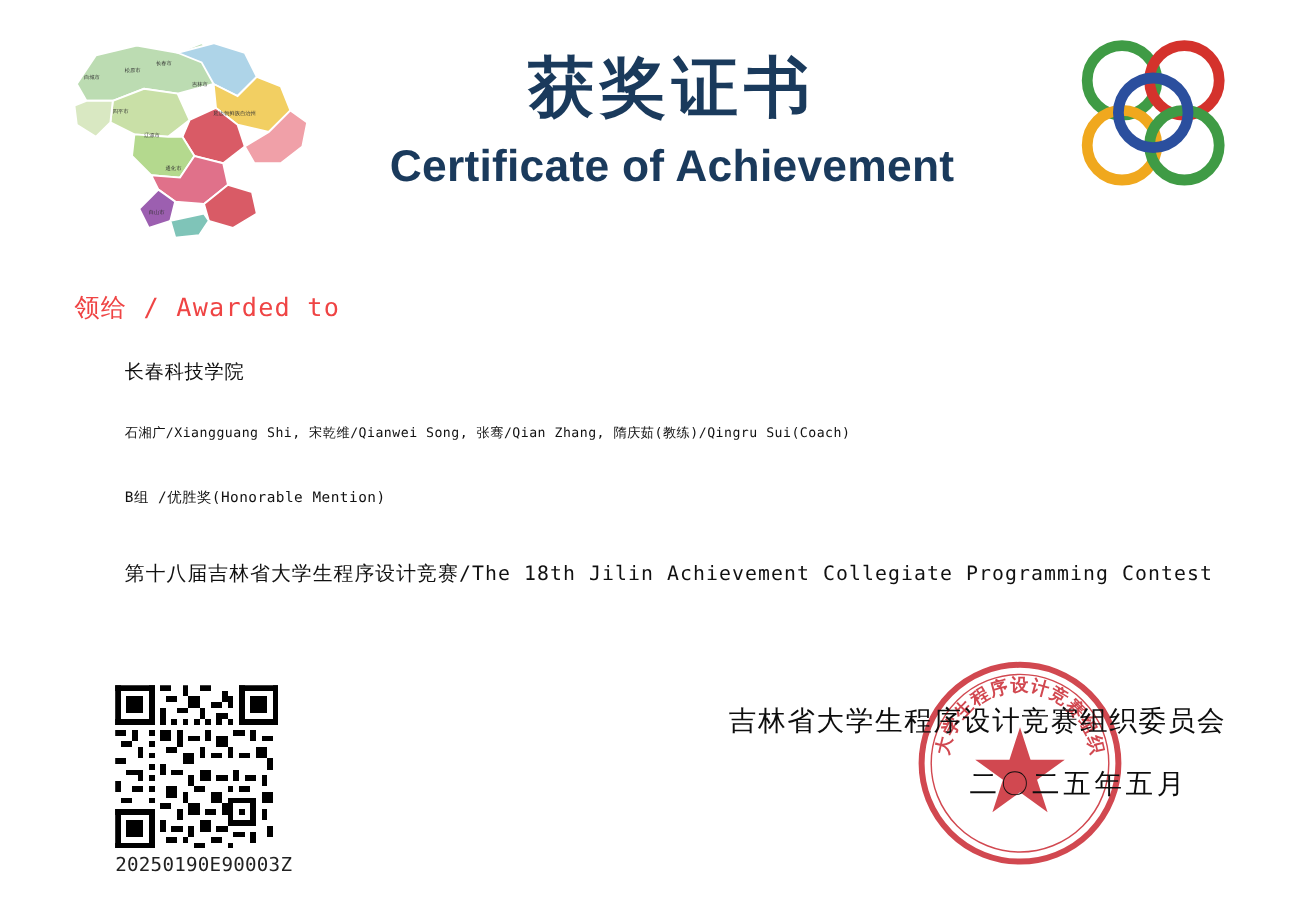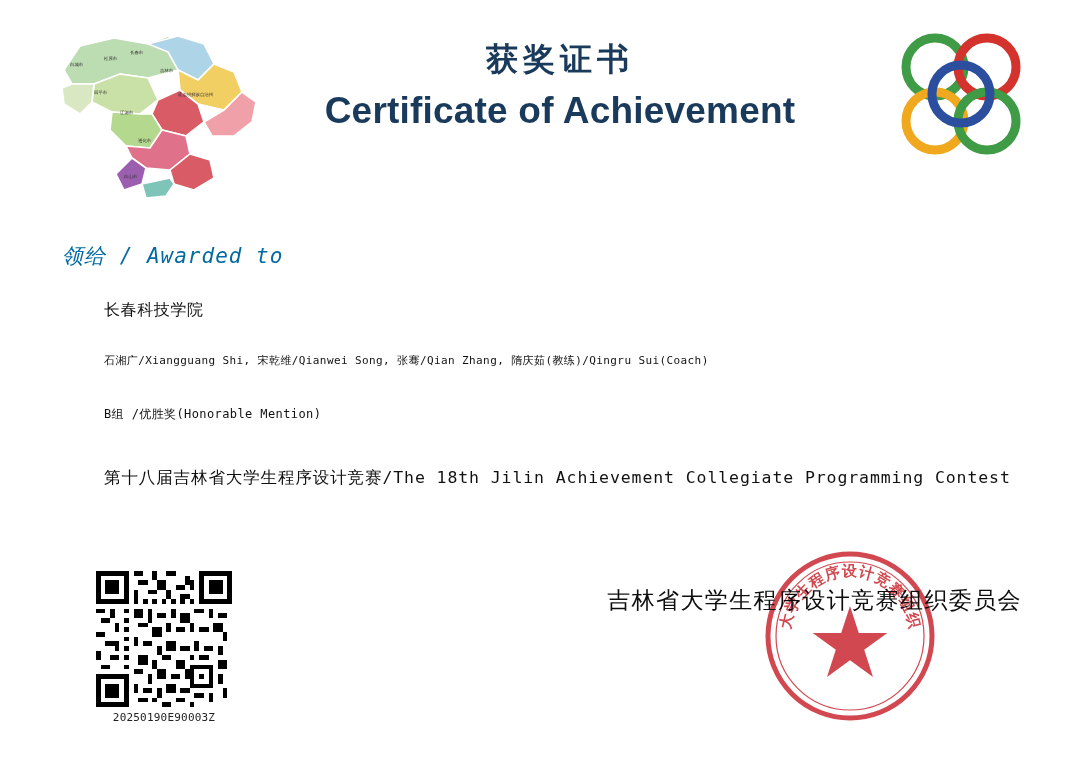--- a/index.html
+++ b/index.html
@@ -41,21 +41,21 @@
 
   .title-block {
     position: absolute;
     left: 300px;
     top: 40px;
     width: 520px;
     text-align: center;
   }
   .title-cn {
     font-family: "DejaVu Sans", "Liberation Sans", sans-serif;
-    font-size: 32px;
+    font-size: 55px;
     font-weight: bold;
     color: #1a3a5c;
     letter-spacing: 5px;
     line-height: 1.2;
   }
   .title-en {
     margin-top: 12px;
     font-family: "Liberation Sans", sans-serif;
     font-size: 37px;
     font-weight: bold;
@@ -78,23 +78,22 @@
     top: 215px;
     width: 1080px;
   }
 
   .awarded-to {
     position: absolute;
     left: 62px;
     top: 27px;
     font-family: "DejaVu Sans Mono", monospace;
     font-size: 21px;
-    color: #0369a1;
+    color: #ef4444;
     letter-spacing: 1px;
-    font-style: italic;
   }
 
   .line {
     position: absolute;
     left: 104px;
     font-family: "DejaVu Sans Mono", monospace;
     color: #111111;
     white-space: nowrap;
   }
   .line-school { top: 85px;  font-size: 16px; letter-spacing: 0.6px; }
@@ -112,21 +111,21 @@
   .qr-code {
     width: 136px;
     height: 136px;
     display: block;
     image-rendering: pixelated;
   }
   .qr-serial {
     margin-top: 4px;
     text-align: center;
     font-family: "DejaVu Sans Mono", monospace;
-    font-size: 11px;
+    font-size: 16px;
     color: #222222;
     letter-spacing: 0.2px;
   }
 
   
   .sign-block {
     position: absolute;
     right: 58px;
     top: 585px;
     text-align: right;
@@ -339,15 +338,16 @@
     <circle cx="88" cy="88" r="74" fill="none" stroke="#c8202a" stroke-width="1.2"></circle>
     <path id="sealArc" d="M 88,88 m -60,0 a 60,60 0 1,1 120,0" fill="none" stroke="none"></path>
     <text font-family="DejaVu Sans, sans-serif" font-size="15" fill="#c8202a" font-weight="bold" letter-spacing="1">
       <textPath href="#sealArc" startOffset="50%" text-anchor="middle">吉林省大学生程序设计竞赛组织委员会</textPath>
     </text>
     <polygon fill="#c8202a" points="88,58 96.8,85.1 125.3,85.1 102.2,101.8 111,128.9 88,112.2 65,128.9 73.8,101.8 50.7,85.1 79.2,85.1"></polygon>
   </svg>
 
   <div class="sign-block">
     <div class="sign-org">吉林省大学生程序设计竞赛组织委员会</div>
+    <div class="sign-date">二〇二五年五月</div>
   </div>
 
 </div>
 
 </body></html>

